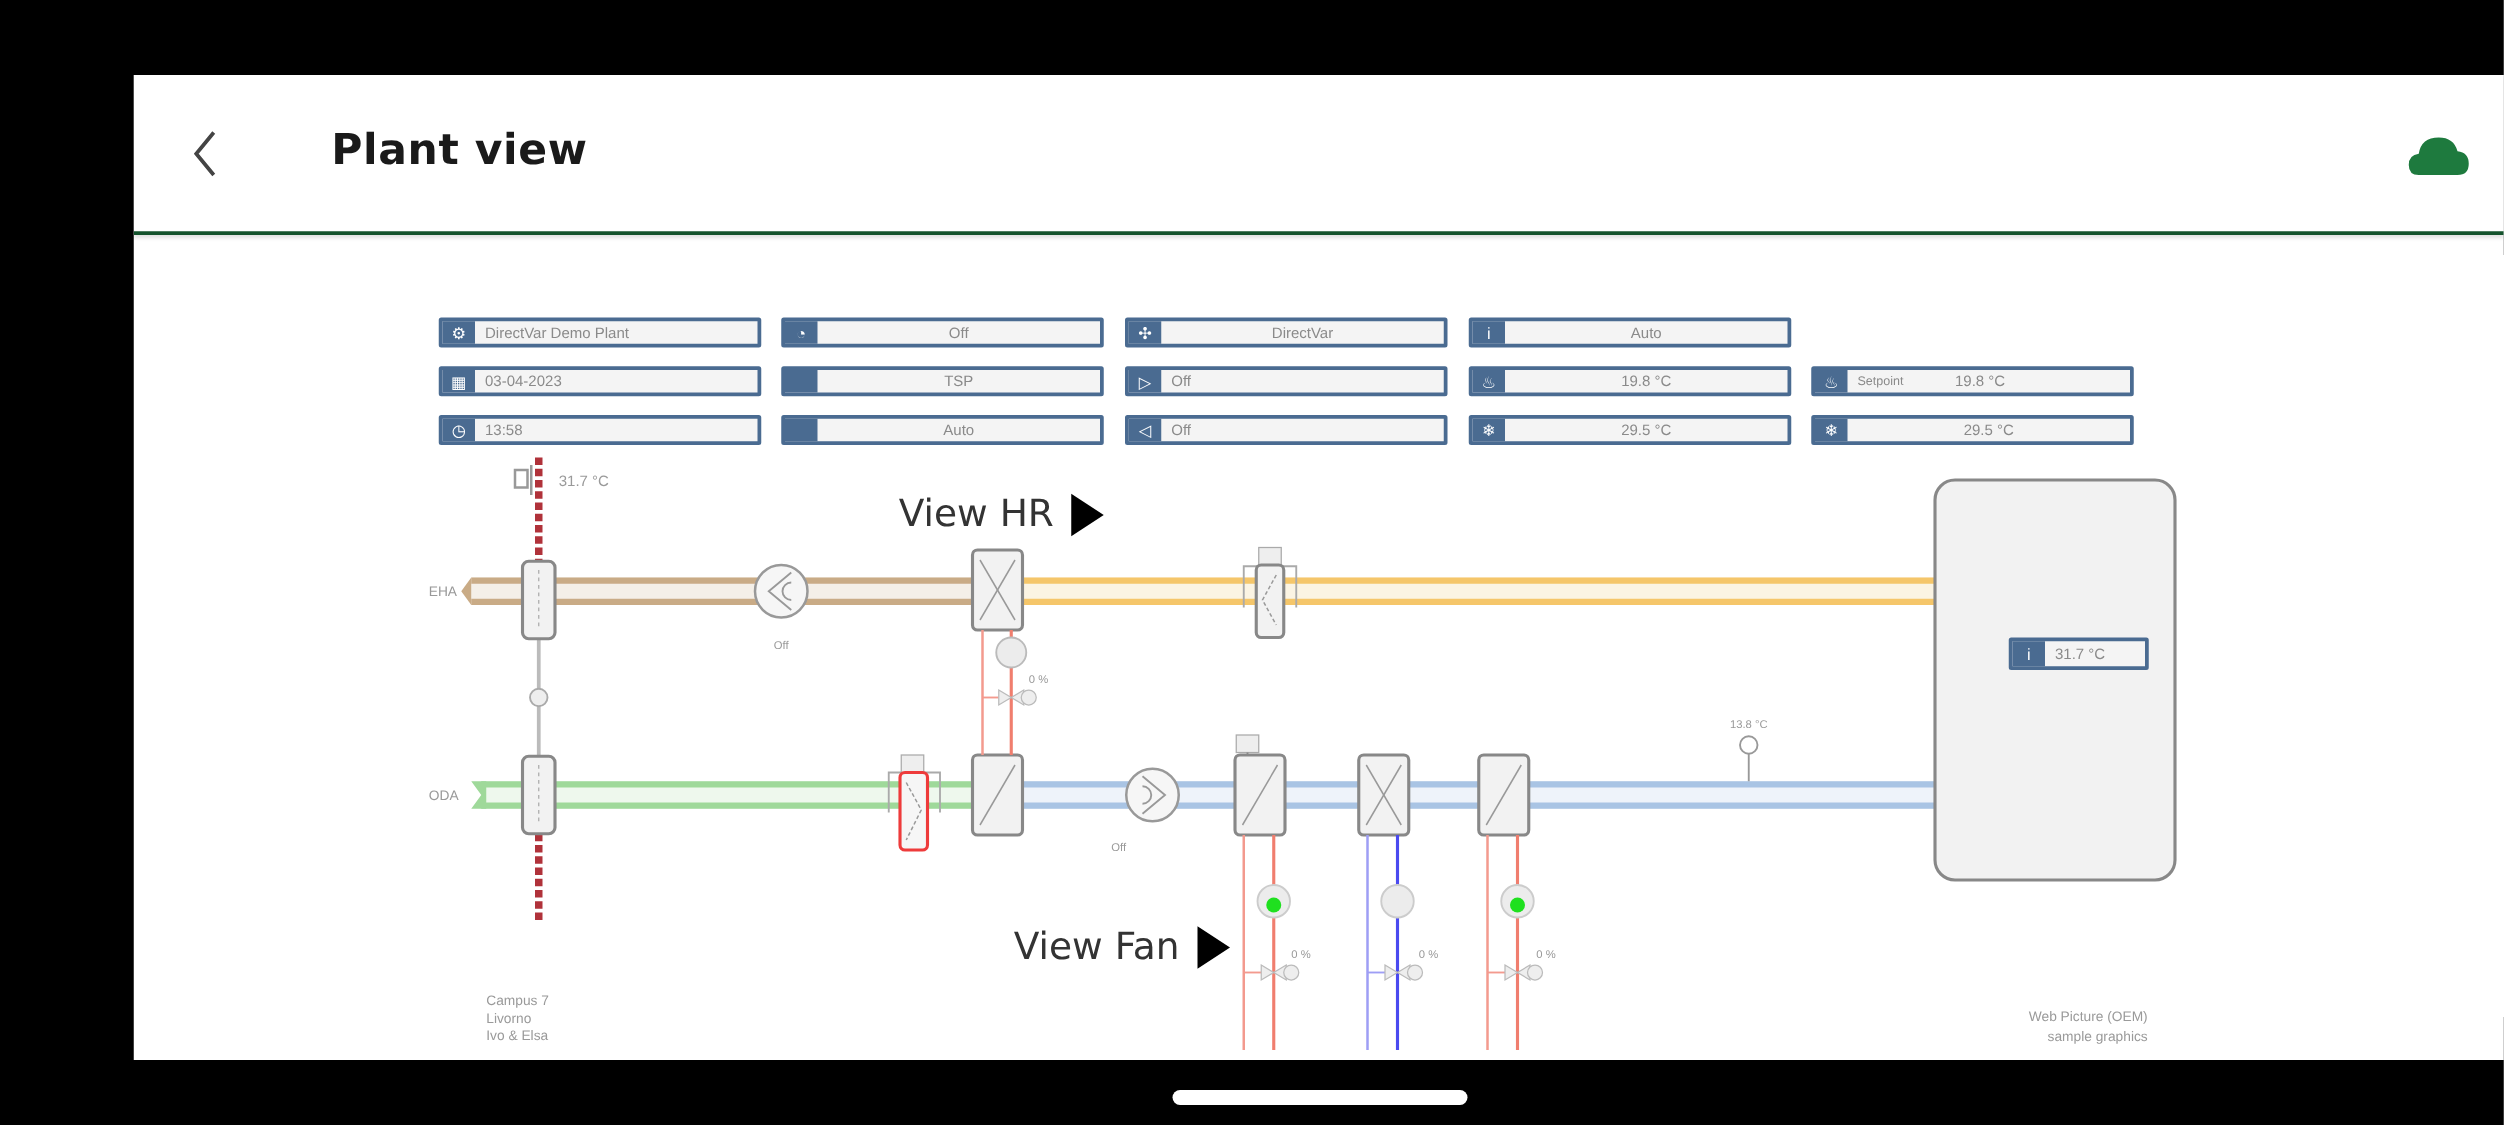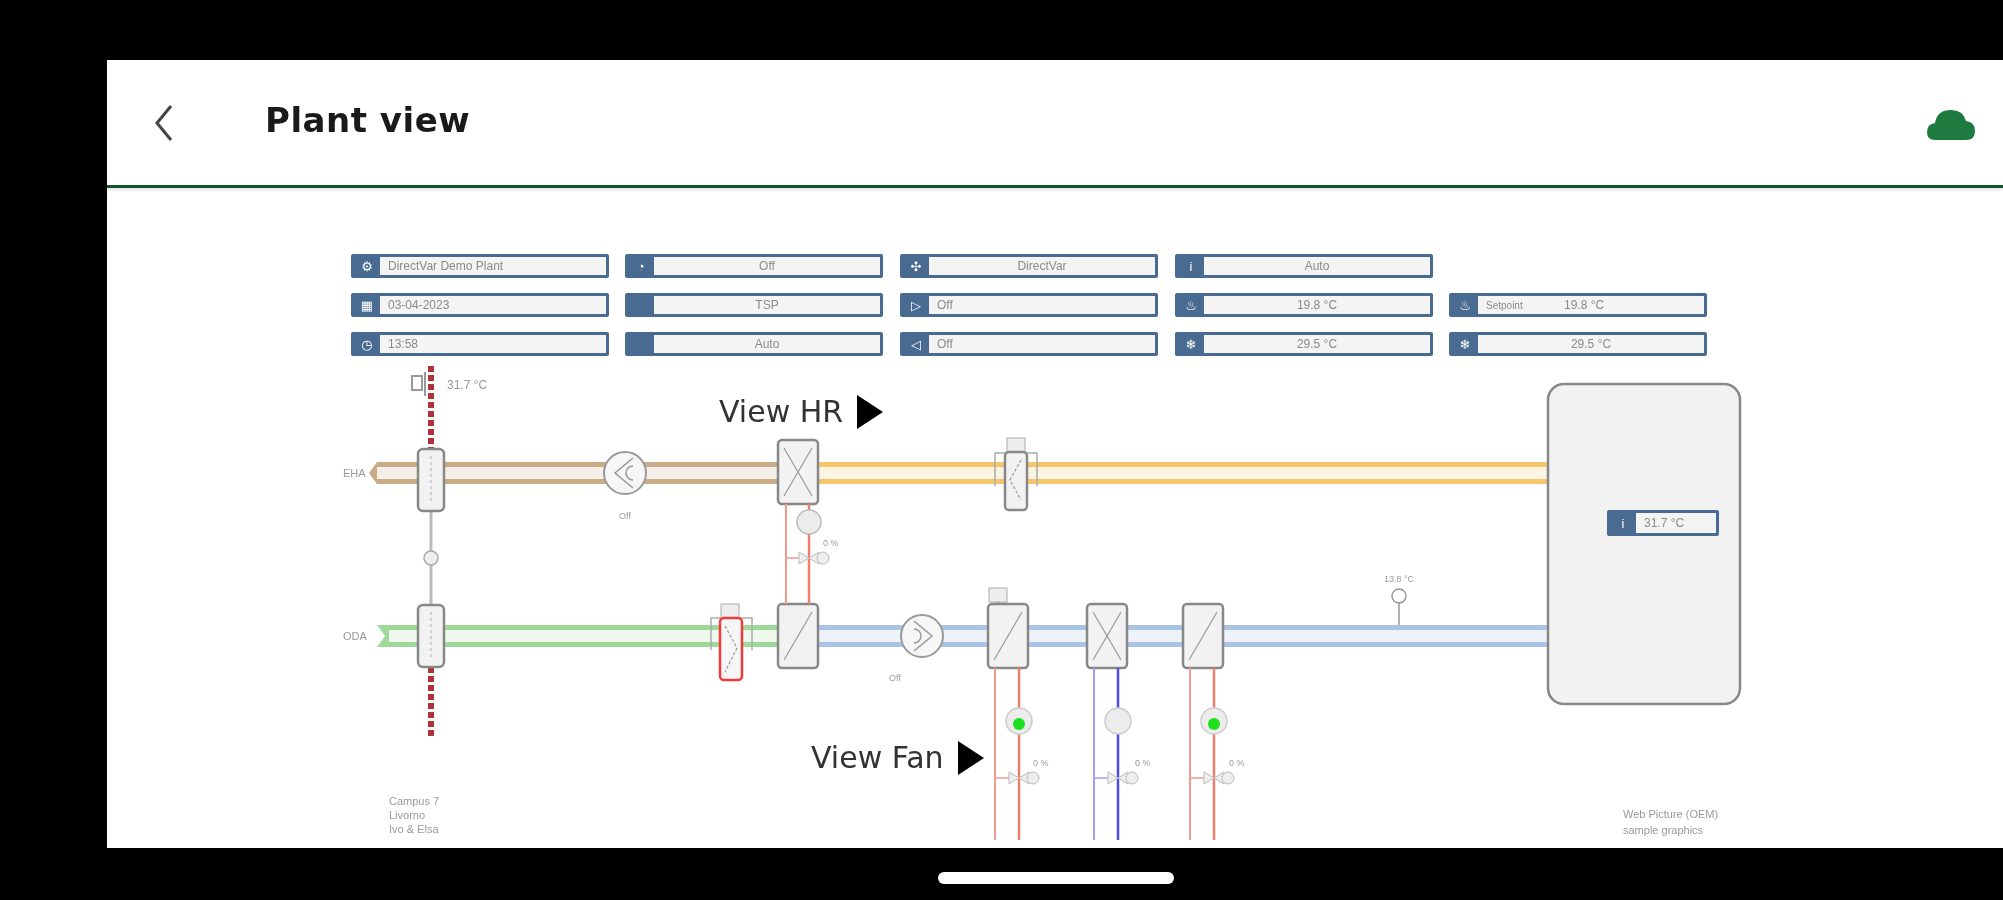--- a/index.html
+++ b/index.html
@@ -291,20 +291,20 @@
     <div class="tile" style="left:1500px;top:322px;width:112px;height:26px;">
       <div class="ic">i</div>
       <div class="val left">31.7 °C</div>
     </div>
 
     <div class="small" style="left:282px;top:606px;font-size:11px;line-height:14px;">
       <div>Campus 7</div>
       <div>Livorno</div>
       <div>Ivo &amp; Elsa</div>
     </div>
-    <div class="small" style="left:1516px;top:618px;font-size:11px;line-height:16px;text-align:left;">
+    <div class="small" style="left:1516px;top:618px;font-size:11px;line-height:16px;text-align:right;">
       <div>Web Picture (OEM)</div>
       <div>sample graphics</div>
     </div>
   </div>
 </div>
 
 <div id="home"></div>
 
 </body></html>

